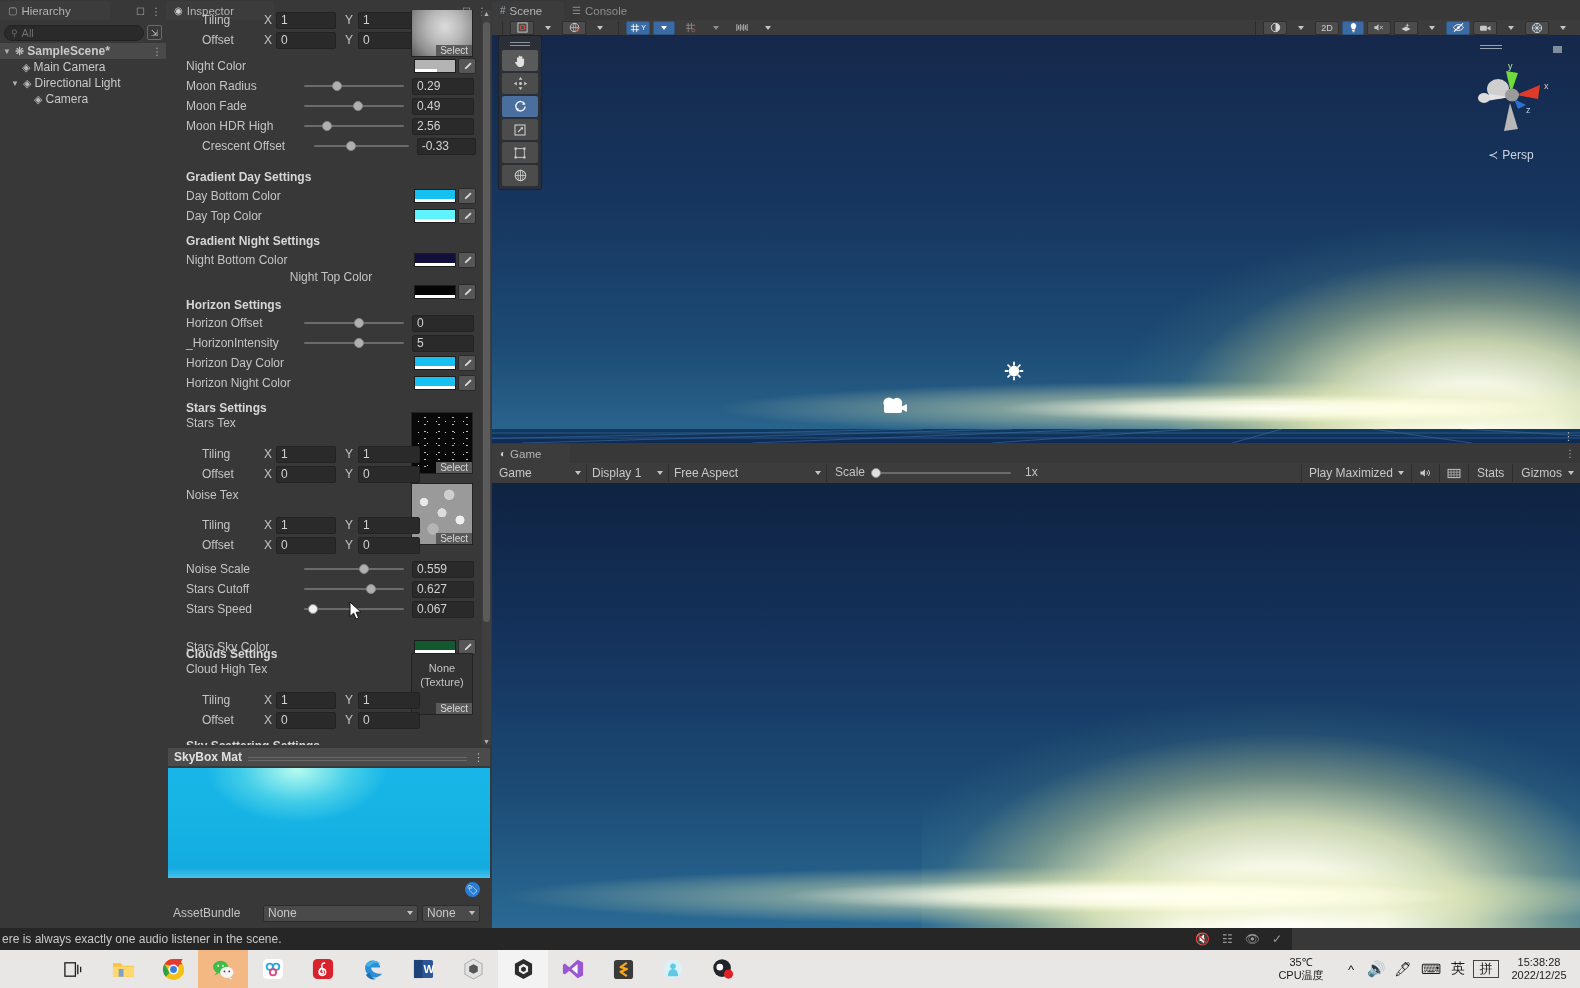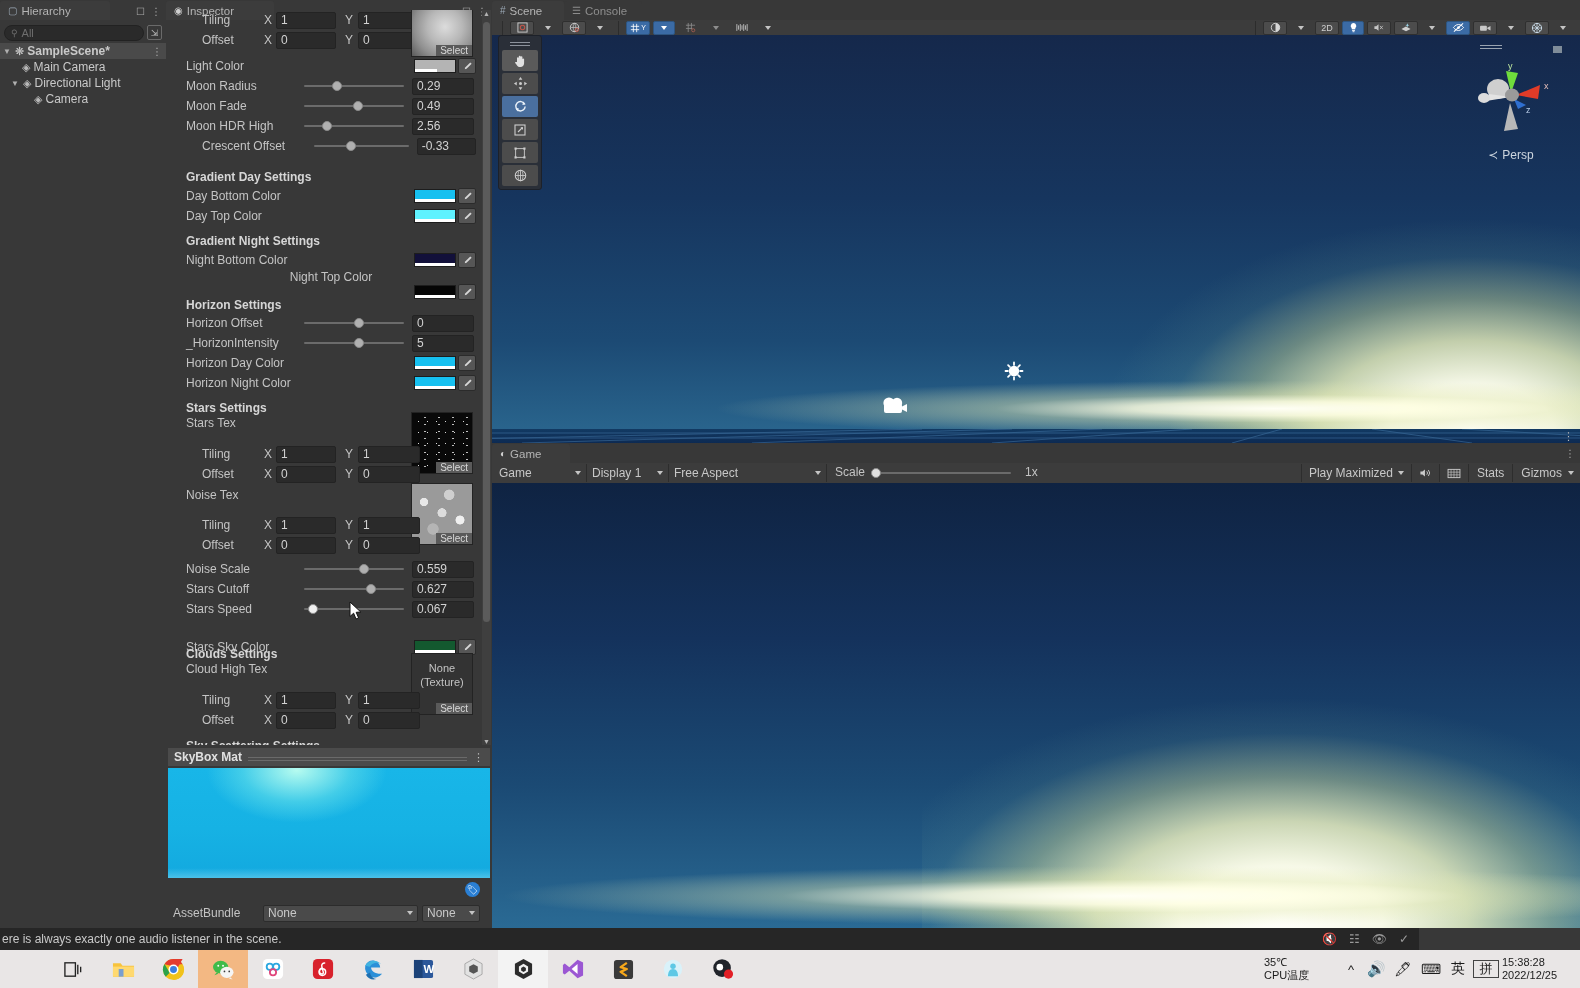--- a/index.html
+++ b/index.html
@@ -57,29 +57,29 @@
   #sceneViewport { position:absolute; left:0; top:35px; width:1088px; height:408px; overflow:hidden; }
 
   
   #game { position:absolute; left:492px; top:443px; width:1088px; height:485px; background:#383838; }
   #gameViewport { position:absolute; left:0; top:40px; width:1088px; height:445px; overflow:hidden; }
 
   
   .sky { position:absolute; inset:0; }
 
   
-  #statusbar { position:absolute; left:0; top:928px; width:1419px; height:22px; background:#262626;
+  #statusbar { position:absolute; left:0; top:928px; width:1292px; height:22px; background:#262626;
      display:flex; align-items:center; padding-left:2px; color:#c9c9c9; font-size:12px; }
 
   
   #taskbar { position:absolute; left:0; top:950px; width:1580px; height:38px; background:#e9e6e6;
      display:flex; align-items:center; }
   .tsk { width:50px; height:38px; display:flex; align-items:center; justify-content:center; }
   .tray { margin-left:auto; display:flex; align-items:center; height:38px; gap:0; padding-right:4px; }
-  .traytxt { font-size:11px; color:#1b1b1b; line-height:1.15; }
+  .traytxt { font-size:11px; color:#1b1b1b; text-align:center; line-height:1.15; }
 </style>
 </head>
 <body>
 
 <div class="app">
 
   <div id="hierarchy" class="panel">
     <div class="tabbar">
       <div class="tab" style="width:110px;overflow:hidden;">
         <span style="color:#9aa7b4;font-size:10px;">▢</span>
@@ -157,21 +157,21 @@
         <div class="field" style="width:62px;">
             <span>0</span>
           </div>
       </div>
 
       <div class="texbox" style="position:absolute;left:245px;top:-8px;width:62px;height:55px;background:radial-gradient(circle at 55% 45%, #dcdcdc 0%, #b7b7b7 40%, #8f8f8f 70%, #5a5a5a 100%), #6a6a6a;">
         <div class="selbtn">Select</div>
       </div>
 
       <div class="row" style="position:absolute;left:0;top:46px;width:310px;">
-        <span class="lbl" style="margin-left:20px;">Light Color</span>
+        <span class="lbl" style="margin-left:20px;">Night Color</span>
         <div style="margin-left:auto;display:flex;align-items:center;gap:2px;">
           <div class="colorbox" style="width:42px;background:#b4b4b4;">
             <div class="alpha" style="width:55%;"></div>
           </div>
           <div class="eyedrop">
               <svg width="11" height="11" viewBox="0 0 12 12">
                 <path d="M9 1.5 L10.5 3 L5 8.5 L3 9 L3.5 7 Z" fill="#d7d7d7"></path>
               </svg>
             </div>
         </div>

